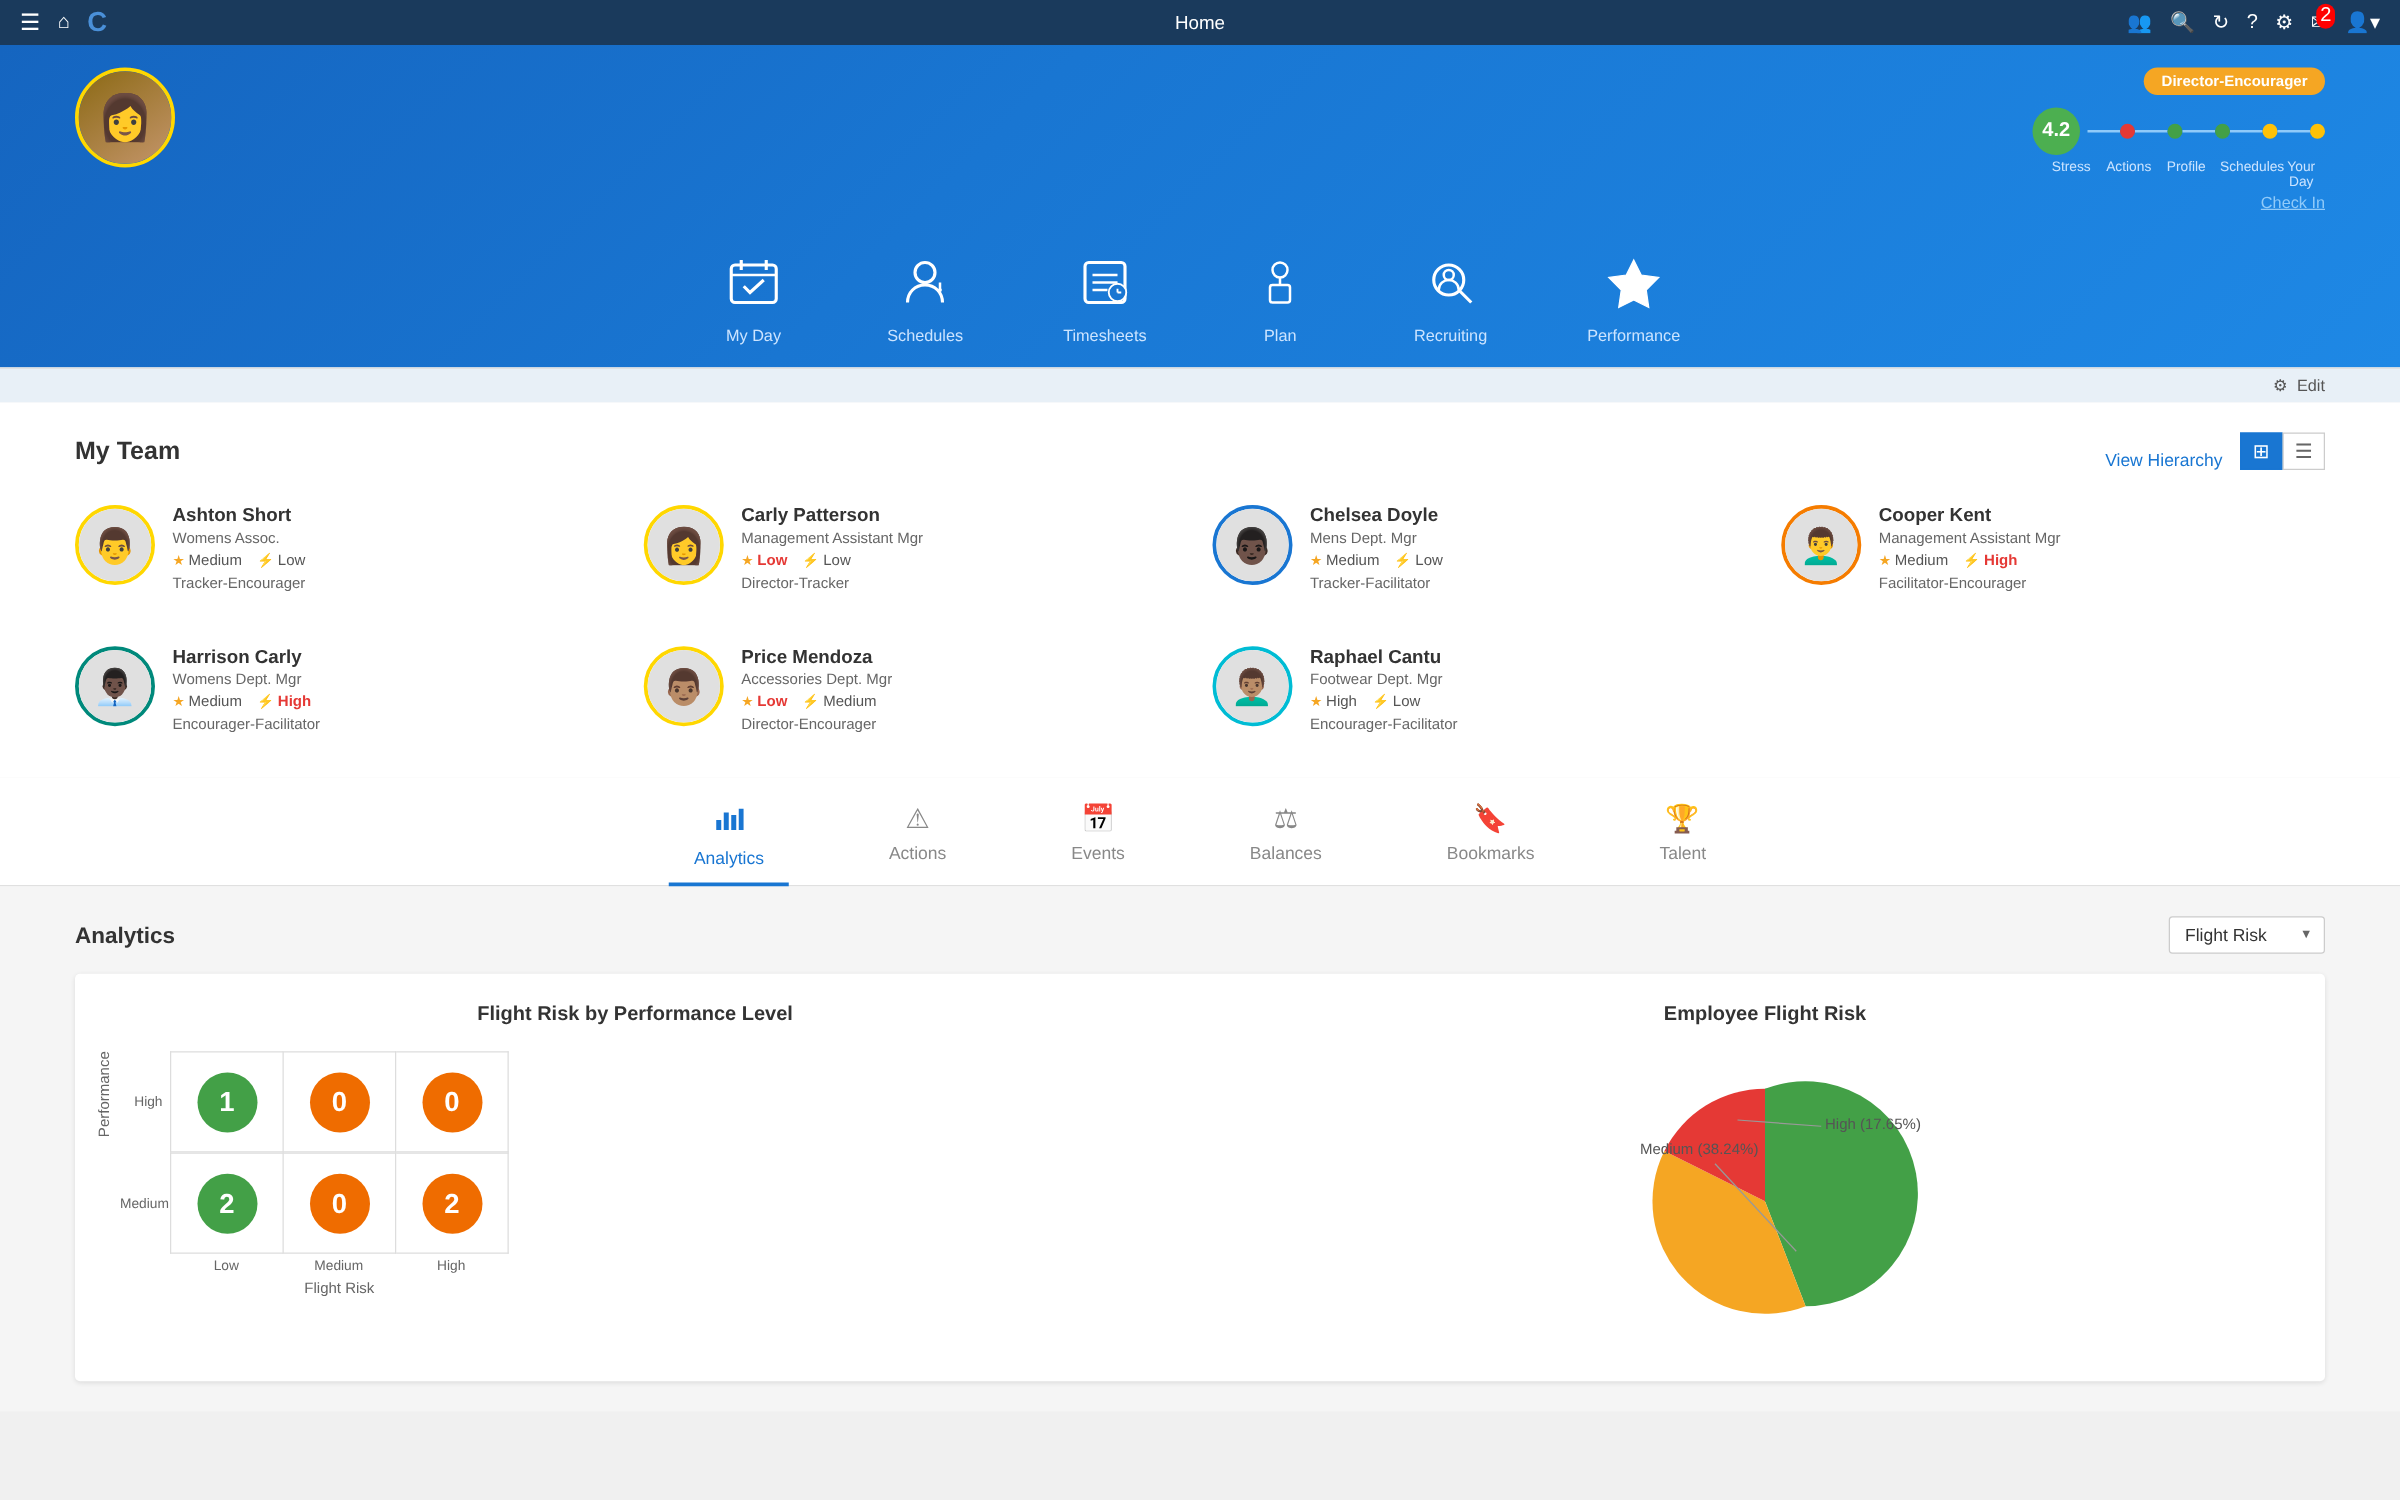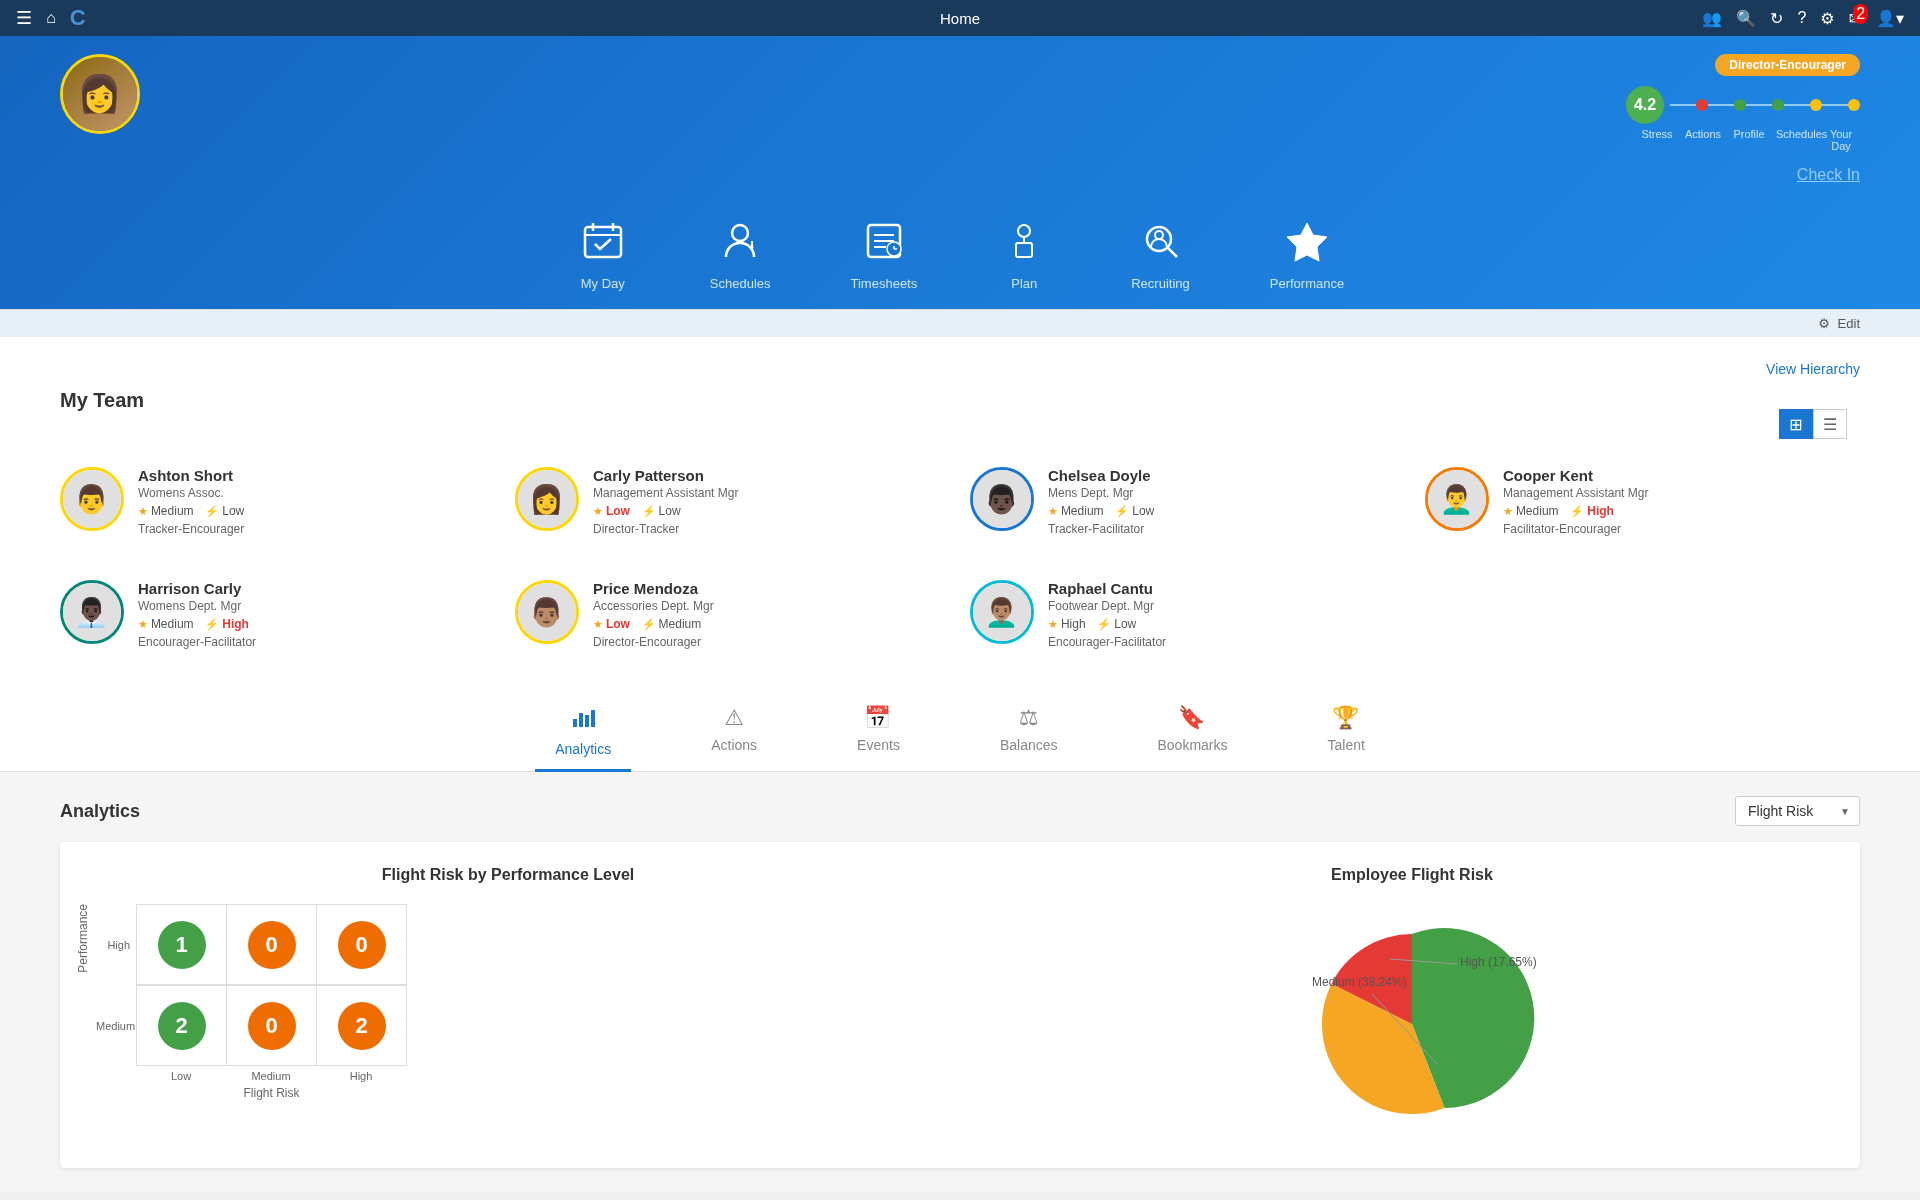--- a/index.html
+++ b/index.html
@@ -61,21 +61,21 @@
       background: #4caf50; color: white; border-radius: 50%; width: 38px; height: 38px;
       display: flex; align-items: center; justify-content: center; font-size: 16px; font-weight: bold;
       margin-right: 6px;
     }
     .dot { width: 12px; height: 12px; border-radius: 50%; }
     .dot-red { background: #e53935; }
     .dot-green { background: #43a047; }
     .dot-amber { background: #ffc107; }
     .wellness-labels { display: flex; gap: 8px; margin-top: 4px; }
     .wellness-label { font-size: 11px; color: #cce4ff; width: 38px; text-align: center; }
-    .check-in-link { font-size: 16px; color: #90caf9; text-decoration: underline; cursor: pointer; text-align: right; margin-top: 14px; }
+    .check-in-link { font-size: 13px; color: #90caf9; text-decoration: underline; cursor: pointer; text-align: right; margin-top: 2px; }
 
     
     .nav-icons {
       display: flex; justify-content: center; gap: 80px;
       padding: 20px 0 18px 0; margin-top: 10px;
     }
     .nav-item { display: flex; flex-direction: column; align-items: center; gap: 8px; cursor: pointer; color: white; }
     .nav-item .icon-circle {
       width: 54px; height: 54px;
       display: flex; align-items: center; justify-content: center;
@@ -88,21 +88,21 @@
       display: flex; justify-content: flex-end; padding: 6px 60px;
       font-size: 13px; color: #666;
     }
     .edit-bar span { cursor: pointer; color: #555; }
     .edit-bar .gear-icon { margin-right: 4px; }
 
     
     .my-team-section { background: white; padding: 24px 60px; }
     .team-header { display: flex; align-items: center; justify-content: space-between; margin-bottom: 16px; }
     .team-title { font-size: 20px; font-weight: 600; color: #333; }
-    .team-header-right { display: flex; align-items: center; gap: 32px; flex-direction: column; }
+    .team-header-right { display: flex; align-items: flex-end; gap: 14px; }
     .view-hierarchy-link { color: #1976d2; font-size: 14px; text-decoration: none; cursor: pointer; }
     .view-toggle { display: flex; }
     .toggle-btn {
       width: 34px; height: 30px; display: flex; align-items: center; justify-content: center;
       border: 1px solid #ccc; cursor: pointer; font-size: 16px; color: #666;
     }
     .toggle-btn.active { background: #1976d2; color: white; border-color: #1976d2; }
 
     .team-grid { display: grid; grid-template-columns: repeat(4, 1fr); gap: 20px; }
     .team-member {

